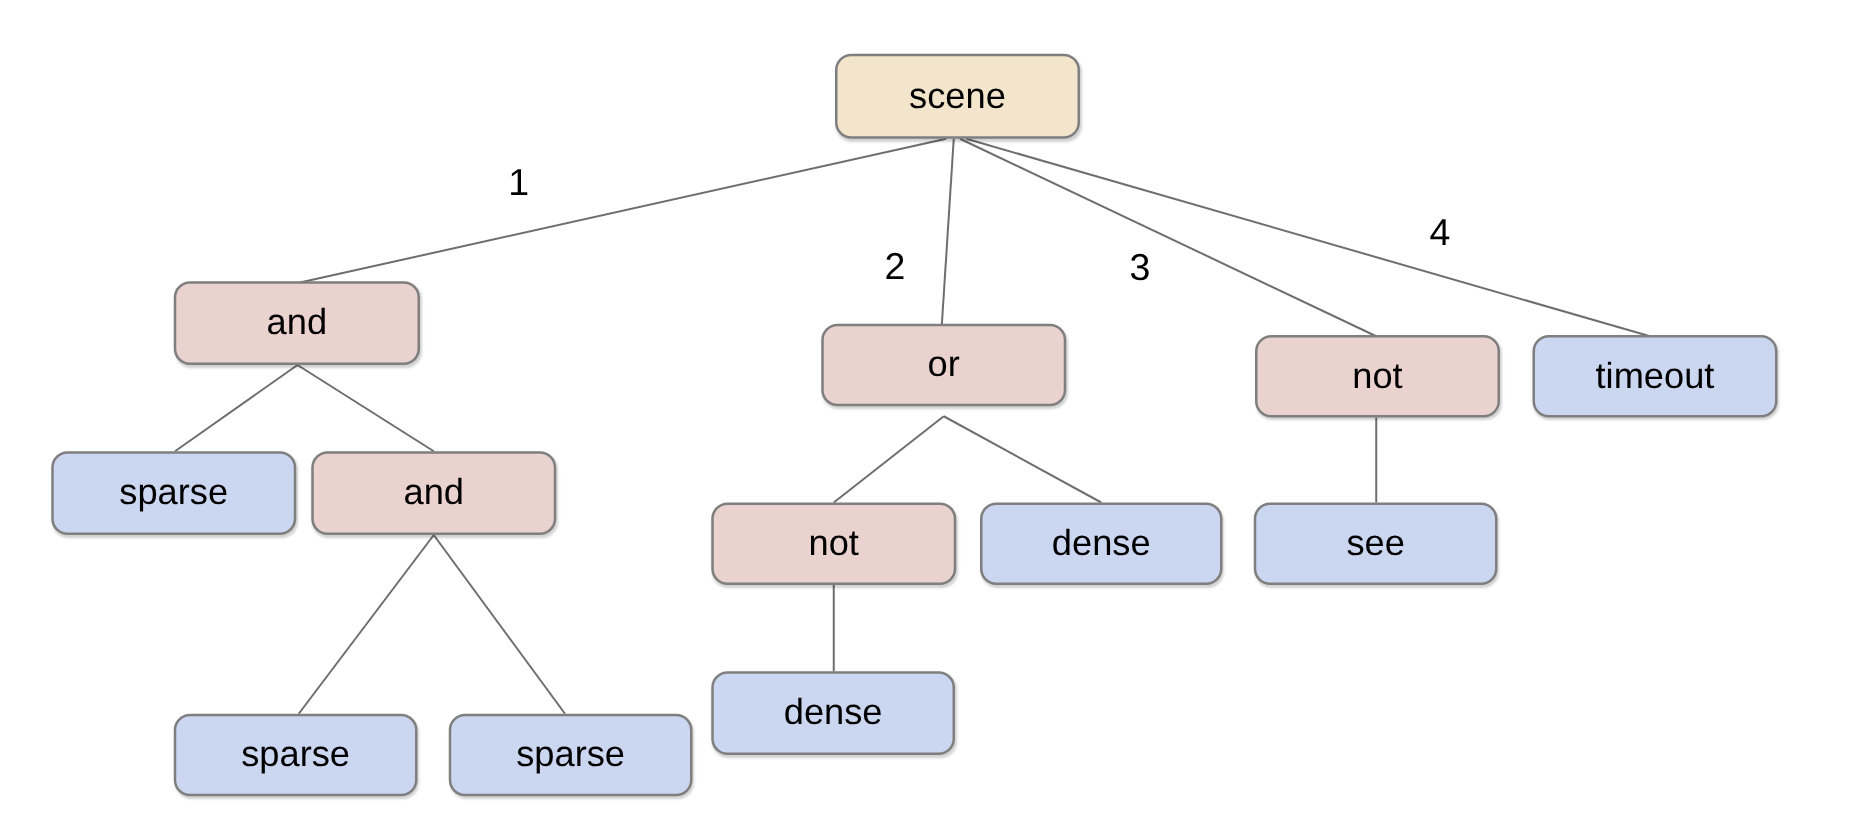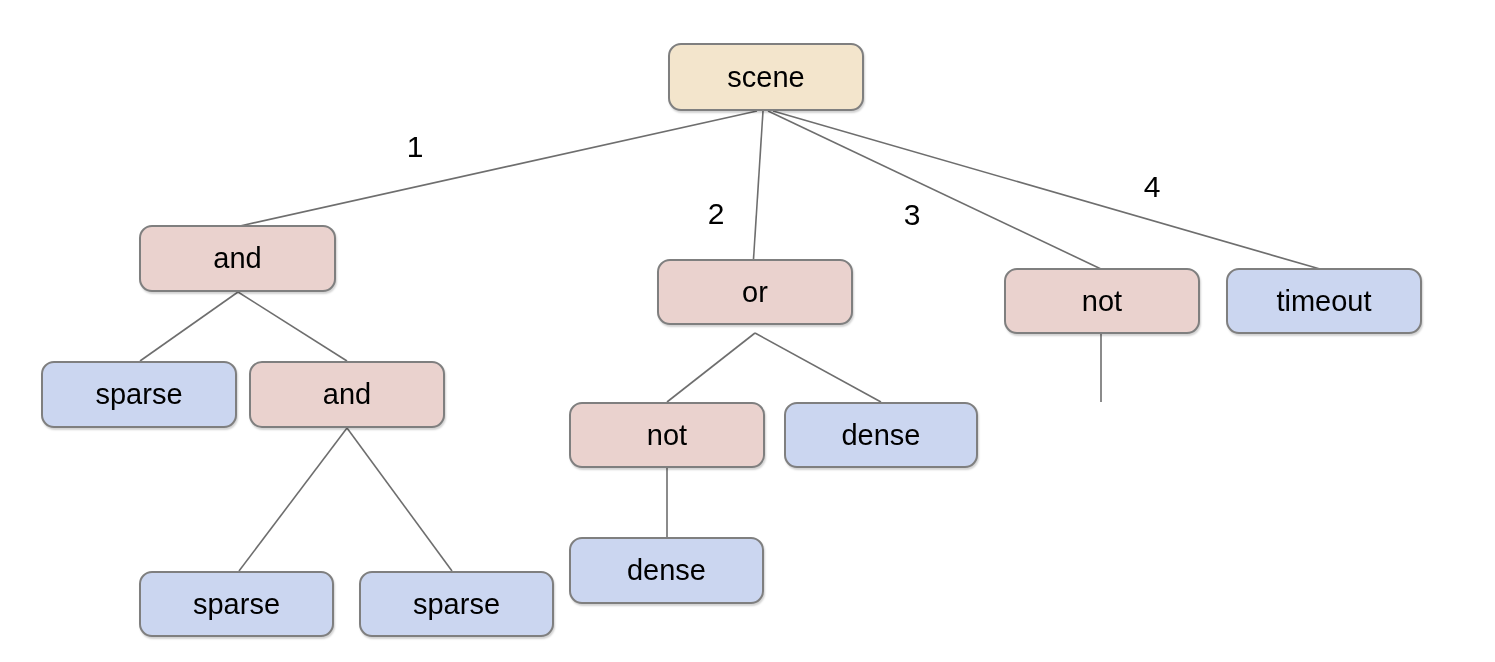--- a/index.html
+++ b/index.html
@@ -106,20 +106,23 @@
   </div>
 
   <div class="node kind-operator" style="left:569px; top:402px; width:196px; height:66px">
     <span class="node-label">not</span>
   </div>
 
   <div class="node kind-leaf" style="left:784px; top:402px; width:194px; height:66px">
     <span class="node-label">dense</span>
   </div>
 
+  <div class="node kind-leaf" style="left:1003px; top:402px; width:195px; height:66px">
+    <span class="node-label">see</span>
+  </div>
 
   <div class="node kind-leaf" style="left:139px; top:571px; width:195px; height:66px">
     <span class="node-label">sparse</span>
   </div>
 
   <div class="node kind-leaf" style="left:359px; top:571px; width:195px; height:66px">
     <span class="node-label">sparse</span>
   </div>
 
   <div class="node kind-leaf" style="left:569px; top:537px; width:195px; height:67px">

